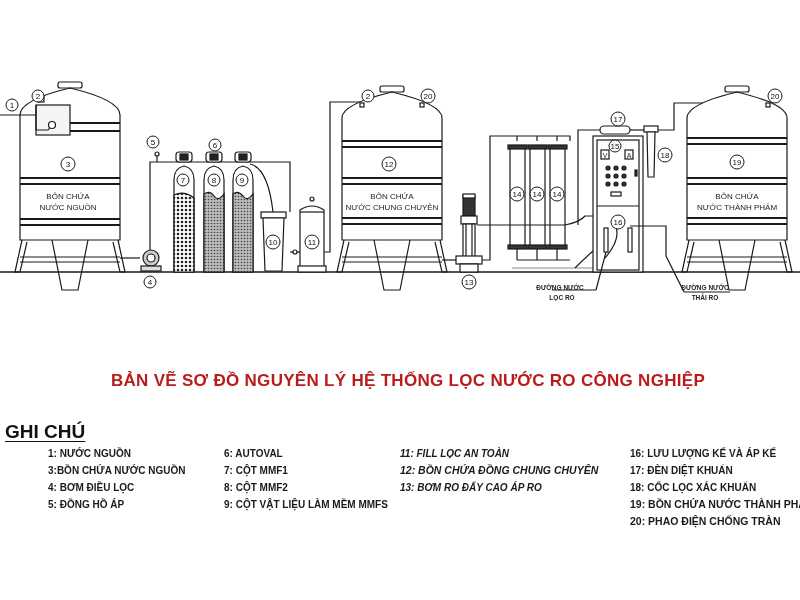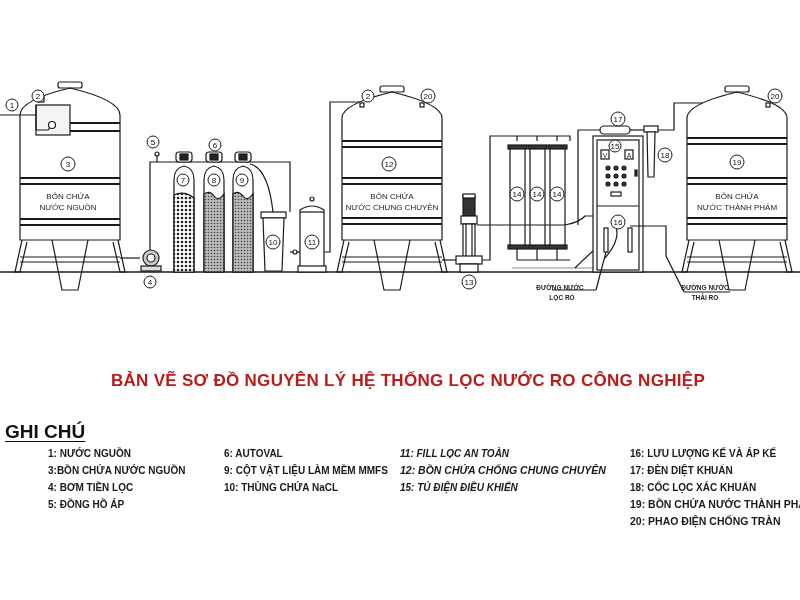--- a/index.html
+++ b/index.html
@@ -330,32 +330,33 @@
   </g>
 </svg>
 
 <div class="title">BẢN VẼ SƠ ĐỒ NGUYÊN LÝ HỆ THỐNG LỌC NƯỚC RO CÔNG NGHIỆP</div>
 
 <div class="legend-head">GHI CHÚ</div>
 
 <ul class="legend-col col1">
   <li>1: NƯỚC NGUỒN</li>
   <li style="font-size:10px">3:BỒN CHỨA NƯỚC NGUỒN</li>
-  <li>4: BƠM TIỀN LỌC</li>
+  <li>4: BƠM ĐIỀU LỌC</li>
   <li>5: ĐỒNG HỒ ÁP</li>
 </ul>
 <ul class="legend-col col2">
   <li>6: AUTOVAL</li>
+  <li>7: CỘT MMF1</li>
+  <li>8: CỘT MMF2</li>
   <li>9: CỘT VẬT LIỆU LÀM MỀM MMFS</li>
-  <li>10: THÙNG CHỨA NaCL</li>
 </ul>
 <ul class="legend-col col3">
   <li>11: FILL LỌC AN TOÀN</li>
-  <li style="font-size:10.5px">12: BỒN CHỨA CHỐNG CHUNG CHUYÊN</li>
-  <li>15: TỦ ĐIỆN ĐIỀU KHIỂN</li>
+  <li style="font-size:10.5px">12: BỒN CHỨA ĐỒNG CHUNG CHUYÊN</li>
+  <li>13: BƠM RO ĐẨY CAO ÁP RO</li>
 </ul>
 <ul class="legend-col col4">
   <li>16: LƯU LƯỢNG KẾ VÀ ÁP KẾ</li>
   <li>17: ĐÈN DIỆT KHUẨN</li>
   <li>18: CỐC LỌC XÁC KHUẨN</li>
   <li style="font-size:10.5px">19: BỒN CHỨA NƯỚC THÀNH PHẨM</li>
   <li style="font-size:10.5px">20: PHAO ĐIỆN CHỐNG TRÀN</li>
 </ul>
 
 </body></html>

